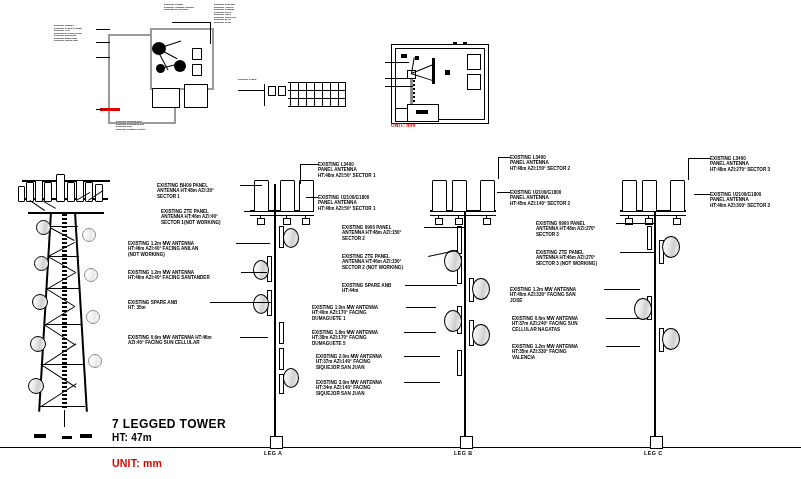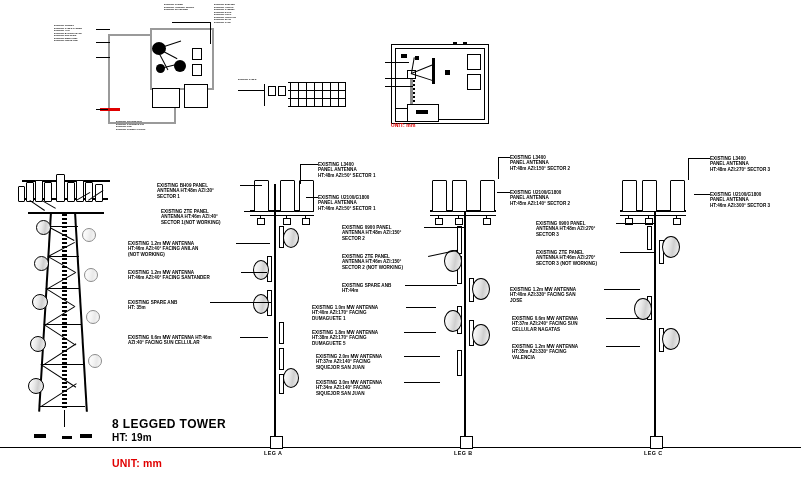--- a/index.html
+++ b/index.html
@@ -445,17 +445,17 @@
 PANEL ANTENNA
 HT:48m AZI:270° SECTOR 3</div>
   <div class="lead lh" style="left:688px;top:158px;width:22px;"></div>
   <div class="lead lv" style="left:688px;top:158px;height:22px;"></div>
 
   <div class="abs cad" style="left:710px;top:192px;width:92px;">EXISTING U2100/G1800
 PANEL ANTENNA
 HT:46m AZI:300° SECTOR 3</div>
   <div class="lead lh" style="left:694px;top:194px;width:16px;"></div>
 
-  <div class="abs title-main" style="left:112px;top:417px;">8 LEGGED TOWER</div>
-  <div class="abs title-sub" style="left:112px;top:432px;">HT: 19m</div>
+  <div class="abs title-main" style="left:112px;top:417px;">7 LEGGED TOWER</div>
+  <div class="abs title-sub" style="left:112px;top:432px;">HT: 47m</div>
   <div class="abs unit-note" style="left:112px;top:457px;color:#e00000;">UNIT: mm</div>
 
 </div>
 
 </body></html>

